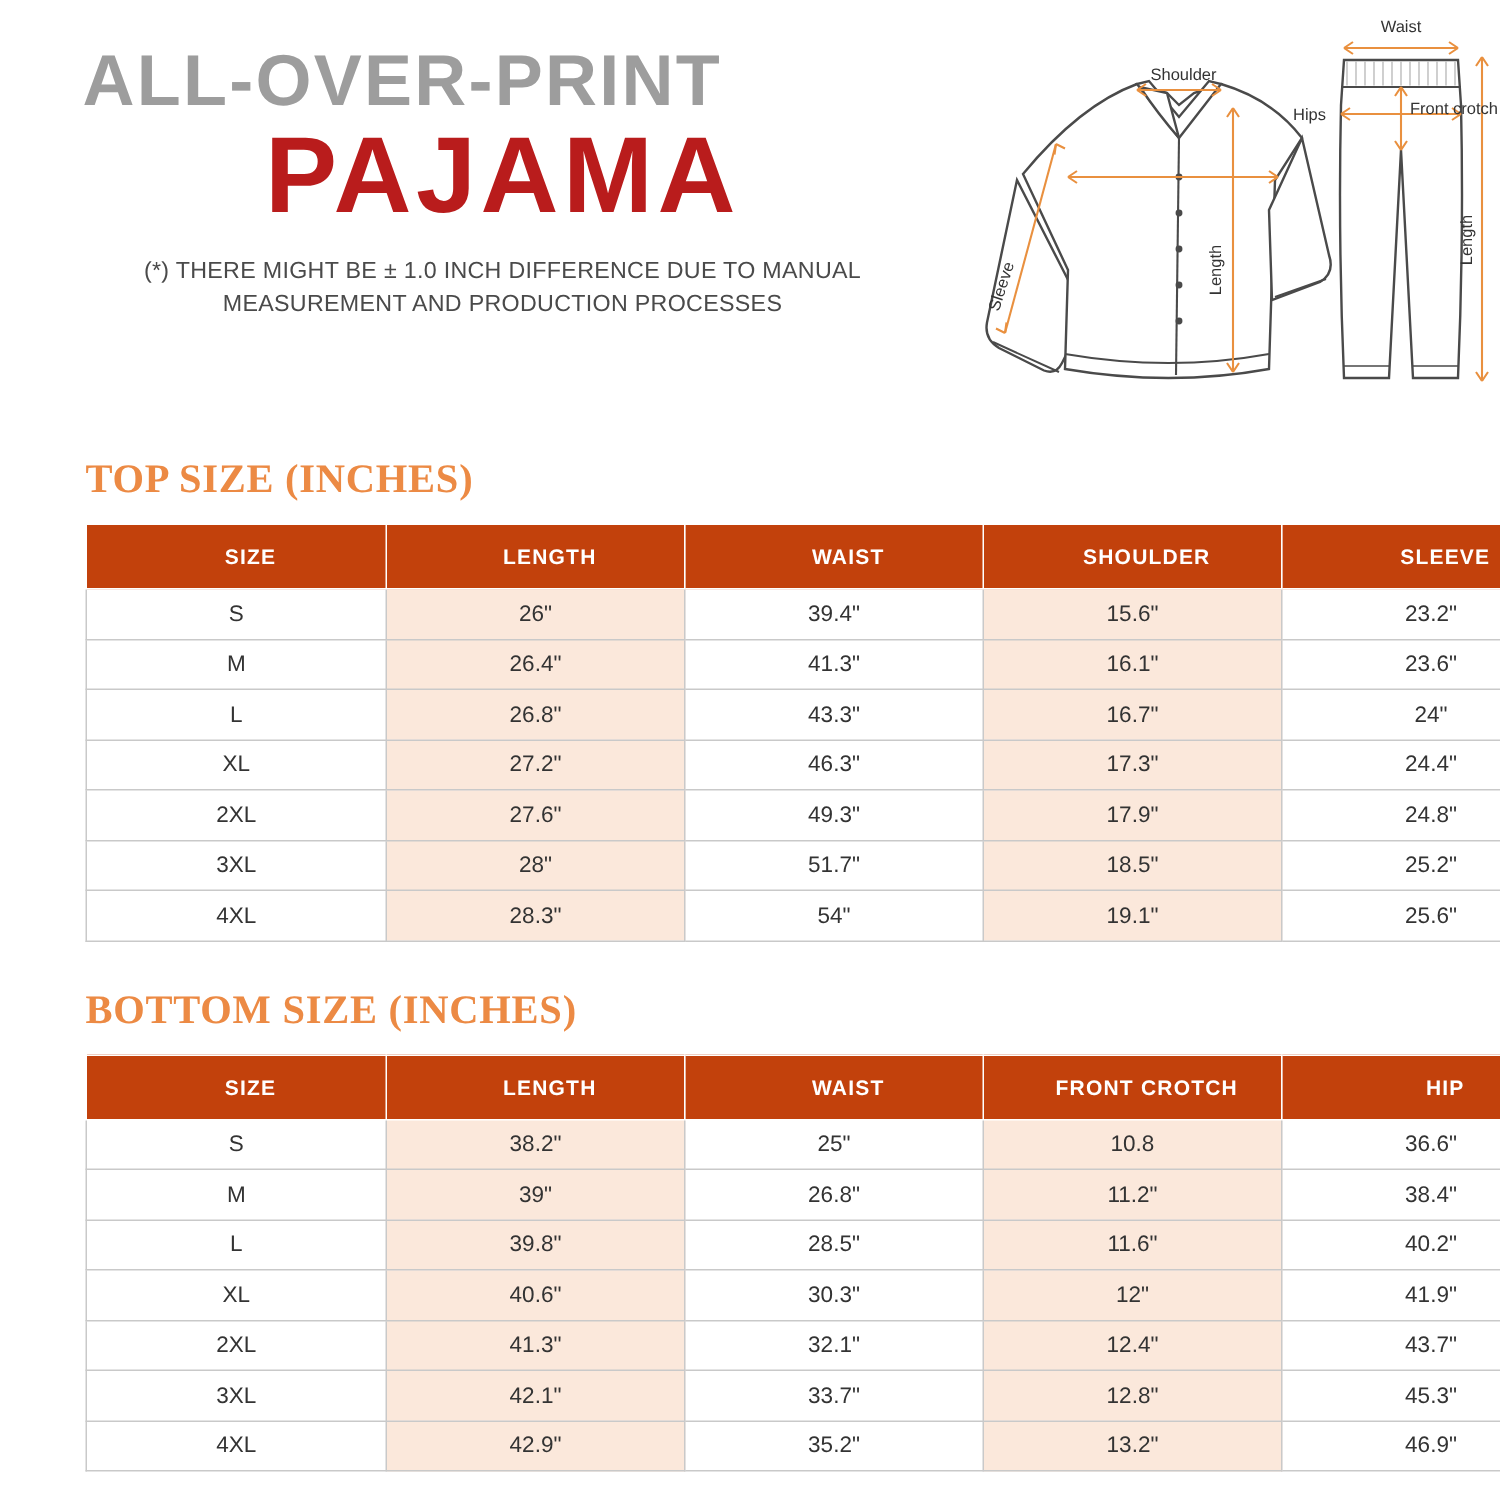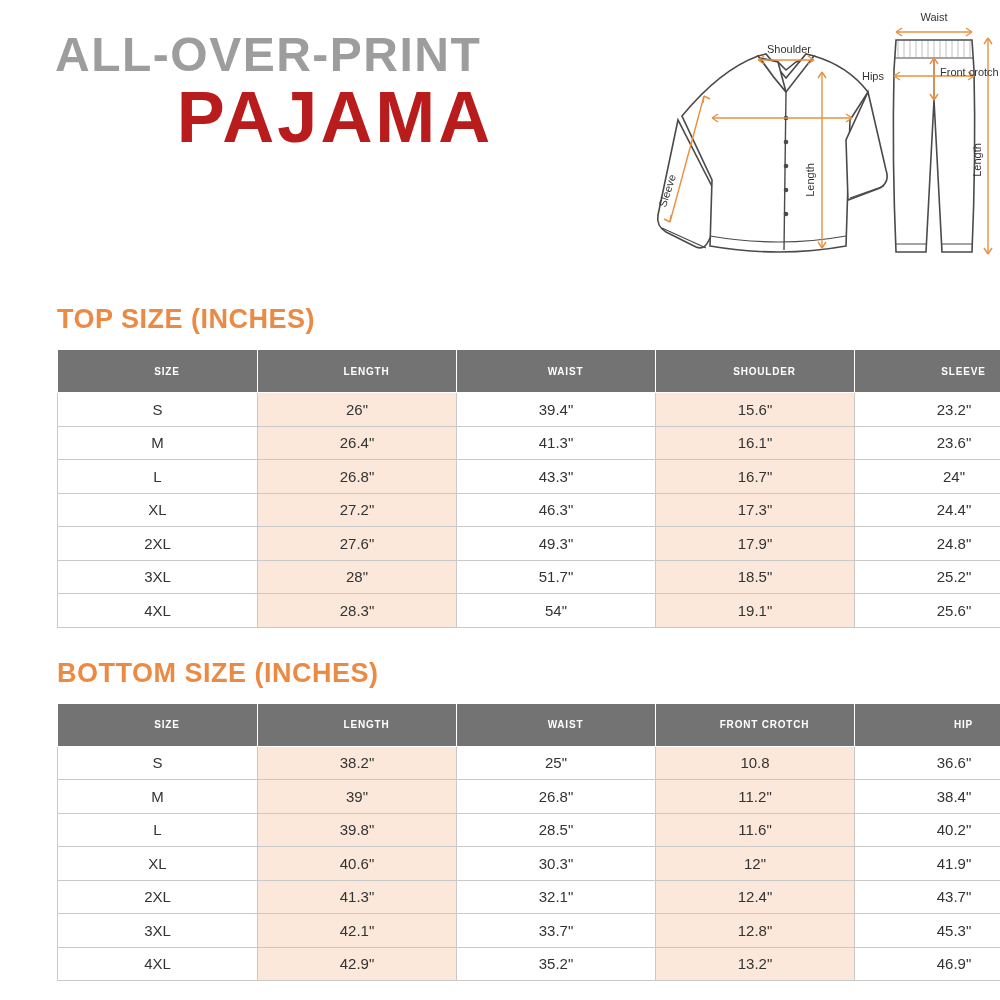--- a/index.html
+++ b/index.html
@@ -67,35 +67,36 @@
     height: 310px;
   }
 
   
   .section-title {
     color: #ec8a44;
     font-size: 27px;
     font-weight: bold;
     letter-spacing: 0.5px;
     margin: 0 0 14px 57px;
+    font-family: Liberation Serif, serif;
   }
   .section-top-wrap { margin-top: 4px; }
   .section-bottom-wrap { margin-top: 30px; }
 
   
   table.size-table {
     border-collapse: collapse;
     width: 886px;
     margin: 0 0 0 57px;
     table-layout: fixed;
   }
   table.size-table th {
-    background: #737373;
+    background: #c2410c;
     color: #ffffff;
-    font-size: 10px;
+    font-size: 14px;
     font-weight: bold;
     letter-spacing: 0.8px;
     height: 40px;
     border: 1px solid #ffffff;
     text-align: center;
     padding-left: 20px;
   }
   table.size-table td {
     height: 30.5px;
     text-align: center;
@@ -115,20 +116,21 @@
 </style>
 </head>
 <body>
 
 <div class="page">
 
   <div class="header">
     <div class="title-block">
       <div class="title-line1">ALL-OVER-PRINT</div>
       <div class="title-line2">PAJAMA</div>
+      <div class="disclaimer">(*) THERE MIGHT BE ± 1.0 INCH DIFFERENCE DUE TO MANUAL MEASUREMENT AND PRODUCTION PROCESSES</div>
     </div>
 
     <div class="figure">
       <svg width="400" height="310" viewBox="0 0 400 310" xmlns="http://www.w3.org/2000/svg">
 
         <g fill="#ffffff" stroke="#4a4a4a" stroke-width="1.6">
 
           <path d="M78 120 L58 215 Q56 226 66 232 L96 247 Q104 250 108 242 L124 210 Z"></path>
 
           <path d="M82 116 Q120 70 158 56 L178 62 L186 70 L196 62 L214 56 Q248 66 268 92 L250 120 L246 246 Q180 258 110 246 L112 180 Z"></path>

